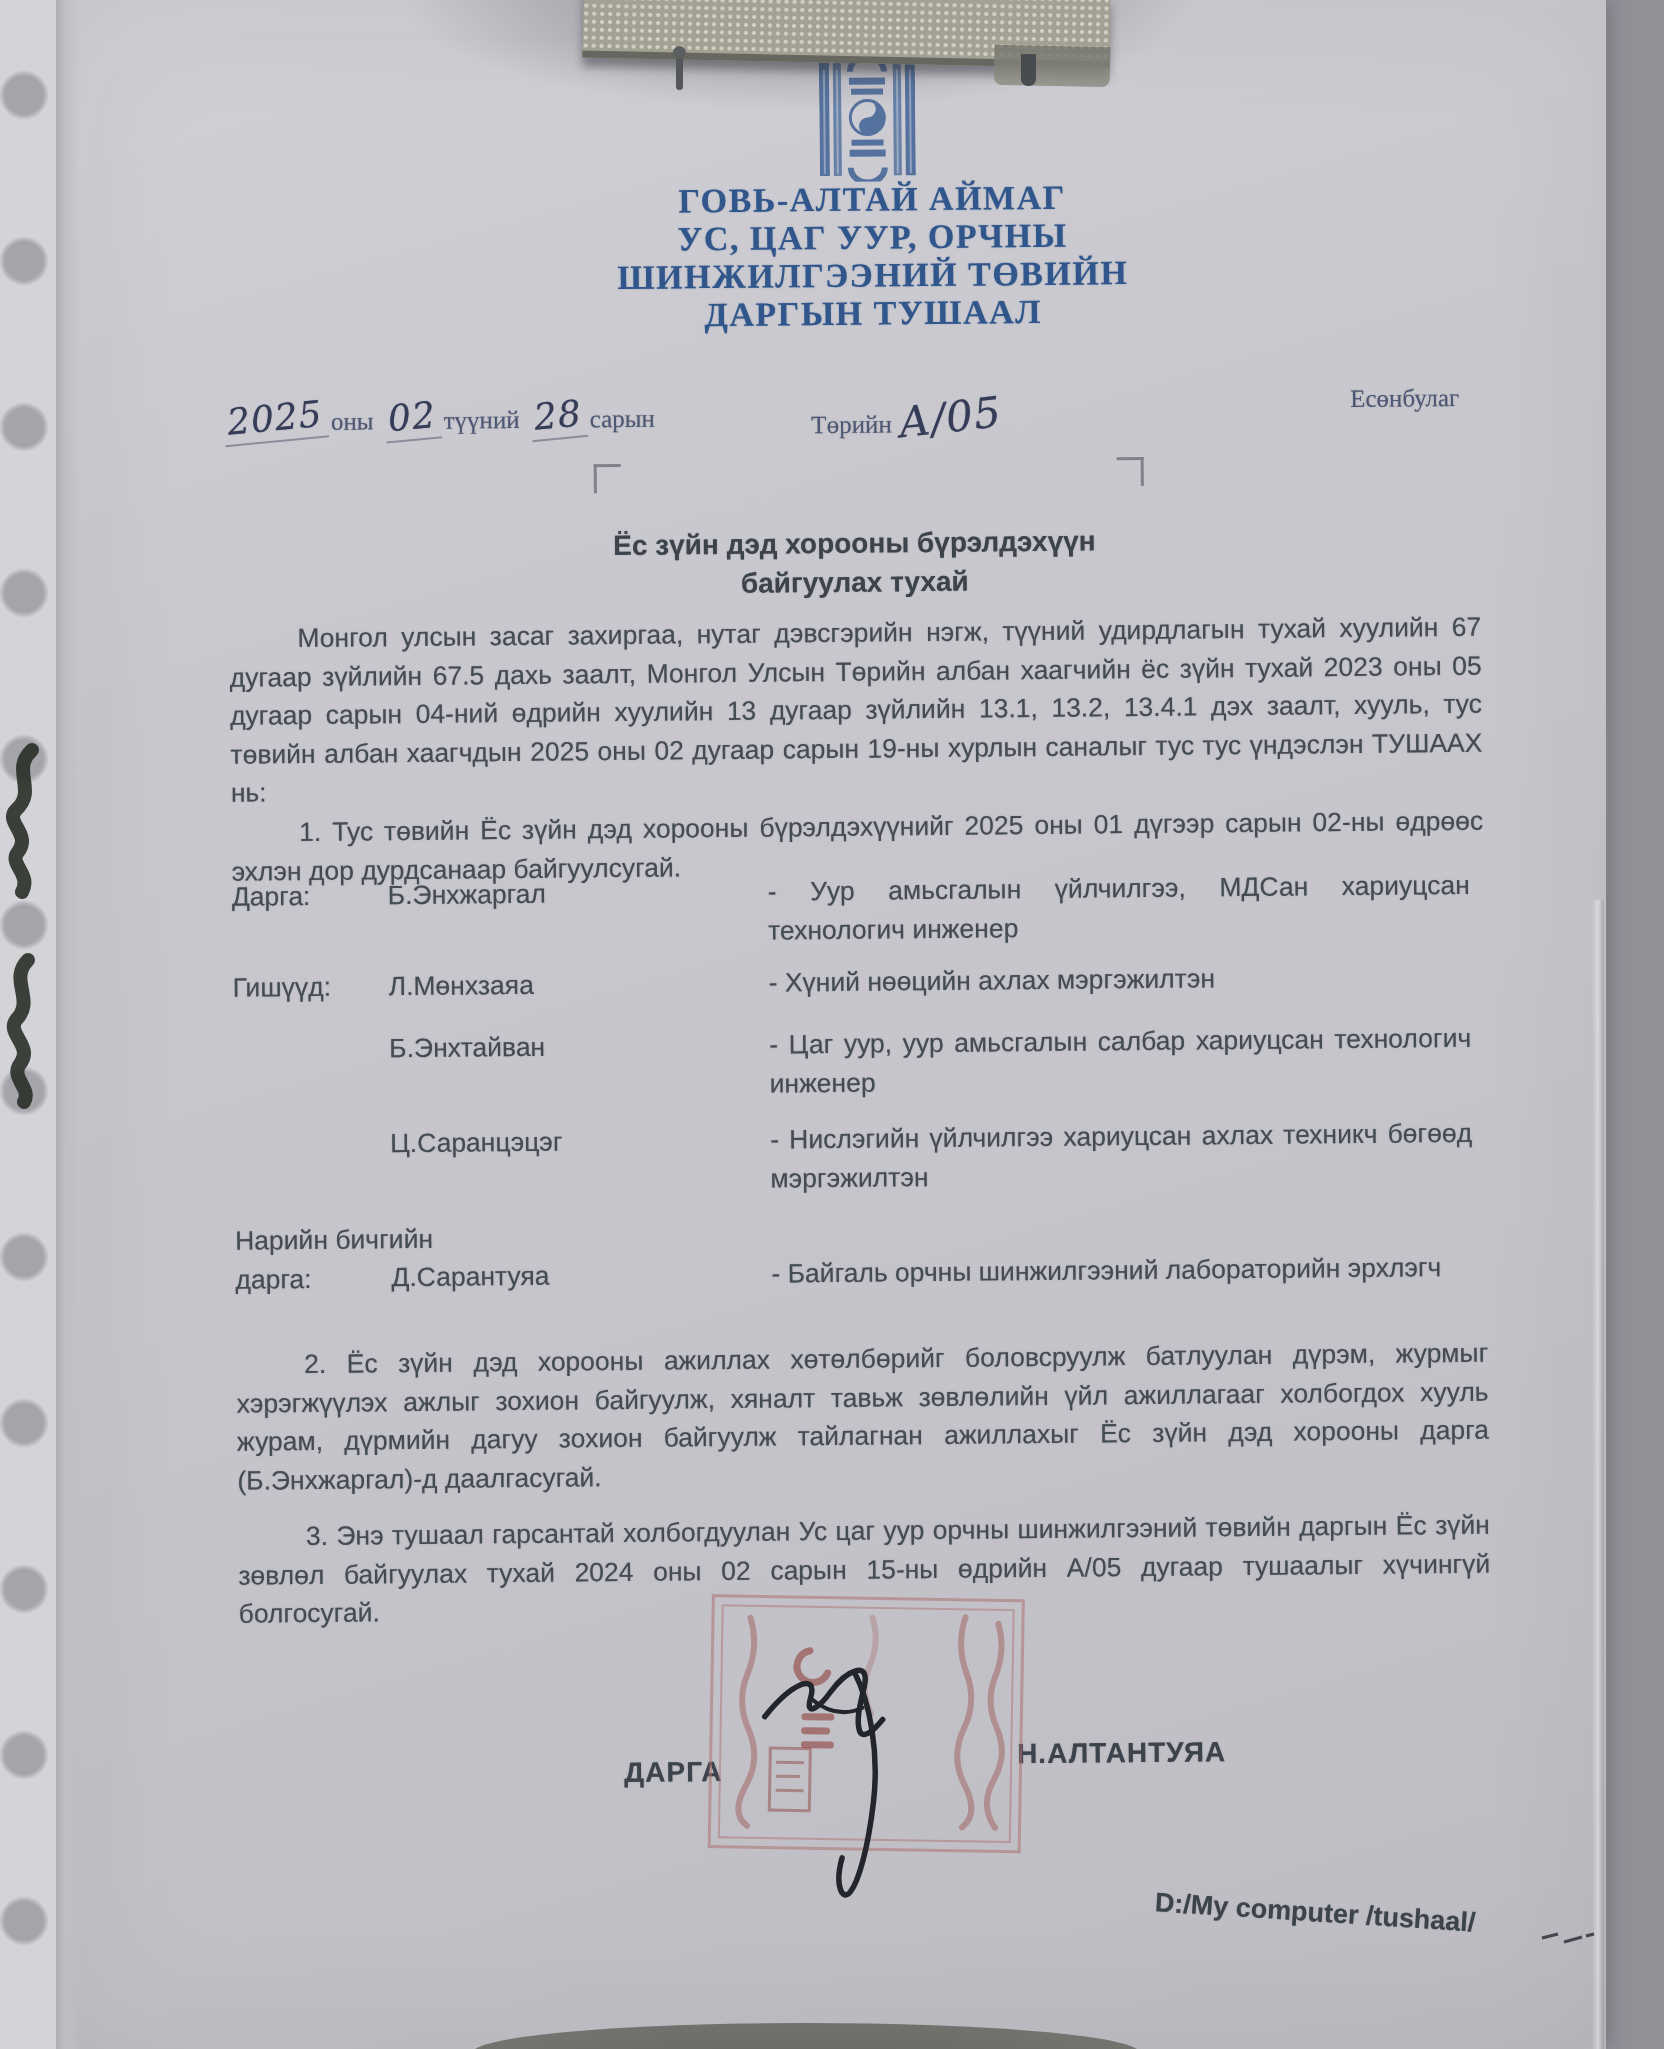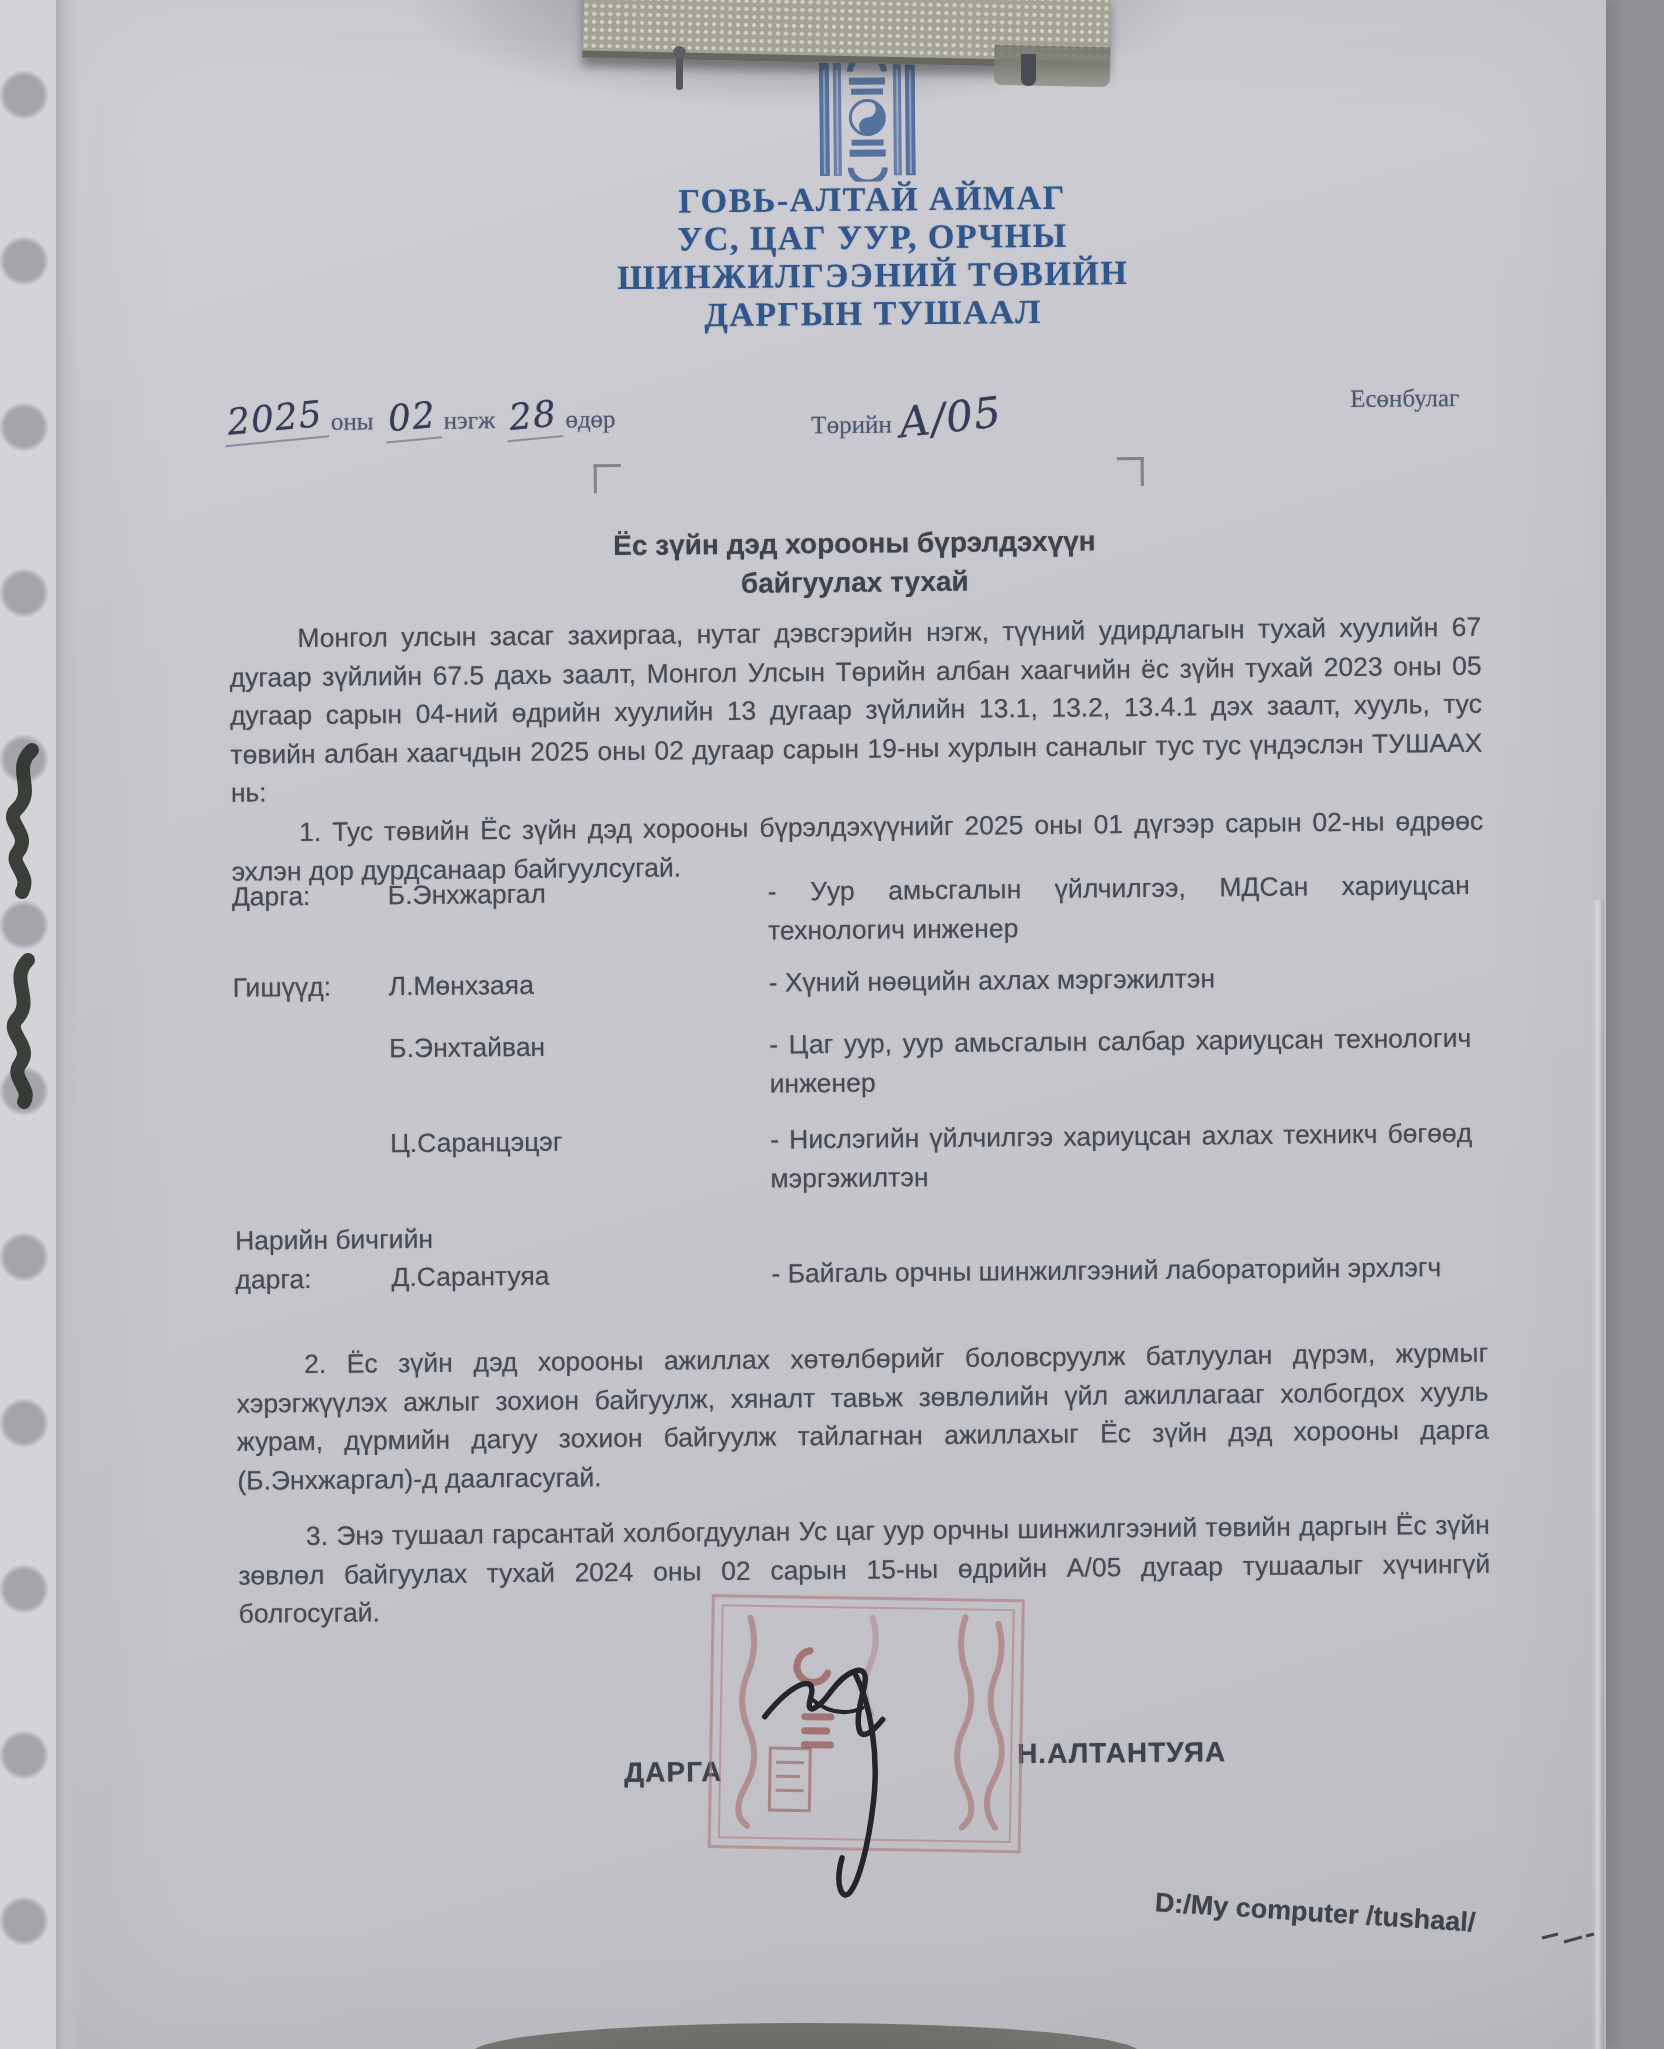--- a/index.html
+++ b/index.html
@@ -150,22 +150,22 @@
     <div class="org-block">
       <div>ГОВЬ-АЛТАЙ АЙМАГ</div>
       <div>УС, ЦАГ УУР, ОРЧНЫ</div>
       <div>ШИНЖИЛГЭЭНИЙ ТӨВИЙН</div>
       <div>ДАРГЫН  ТУШААЛ</div>
     </div>
 
     <div class="dateline">
       <div class="dl-left">
         <span class="hw u-line">2025</span><span>оны</span>
-        <span class="hw u-line">02</span><span>нэгж</span>
-        <span class="hw u-line">28</span><span>өдөр</span>
+        <span class="hw u-line">02</span><span>түүний</span>
+        <span class="hw u-line">28</span><span>сарын</span>
       </div>
       <div class="dl-num">
         <span>Төрийн</span>
         <span class="hw hw-big">А/05</span>
       </div>
       <div class="dl-place">Есөнбулаг</div>
     </div>
 
     <div class="bracket-l"></div>
     <div class="bracket-r"></div>

